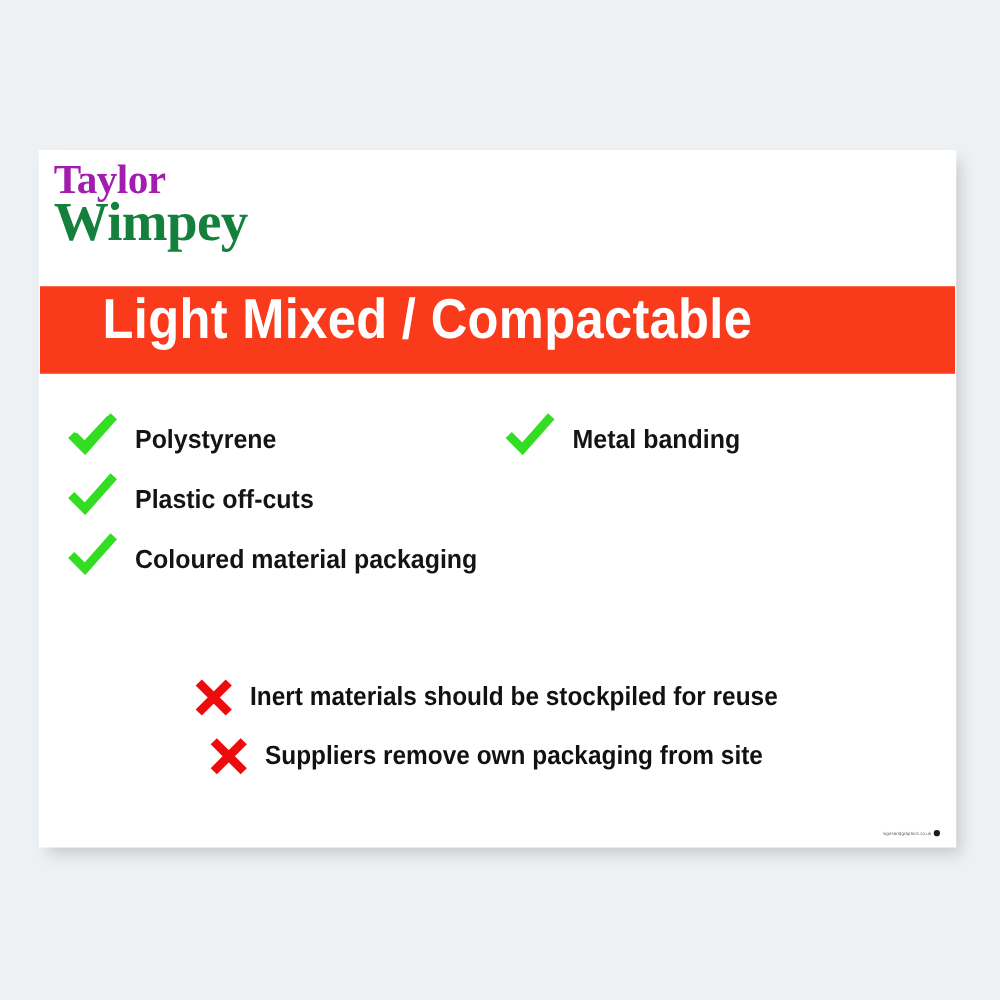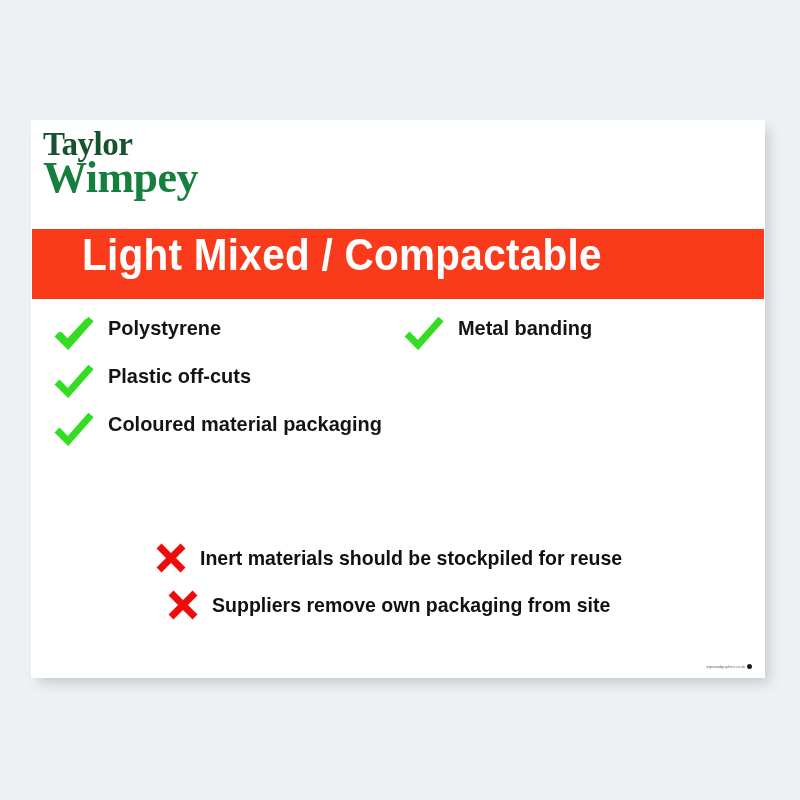--- a/index.html
+++ b/index.html
@@ -37,21 +37,21 @@
     left: 12px;
     top: 9px;
     line-height: 0.93;
     font-family: "Liberation Serif", "DejaVu Serif", serif;
     font-weight: bold;
     letter-spacing: -0.5px;
   }
   .logo-line1 {
     display: block;
     font-size: 33px;
-    color: #14532d;
+    color: #a21caf;
   }
   .logo-line2 {
     display: block;
     font-size: 44px;
     color: #15803d;
     margin-top: -2px;
   }
 
   
   .banner {
@@ -86,21 +86,21 @@
 
   .allowed-grid {
     position: absolute;
     left: 0;
     top: 17px;
     width: 734px;
   }
 
   .row {
     display: flex;
-    align-items: flex-start;
+    align-items: flex-end;
     height: 48px;
   }
 
   .col-left {
     position: absolute;
     left: 23px;
     top: 0;
     width: 370px;
   }
   .col-right {

